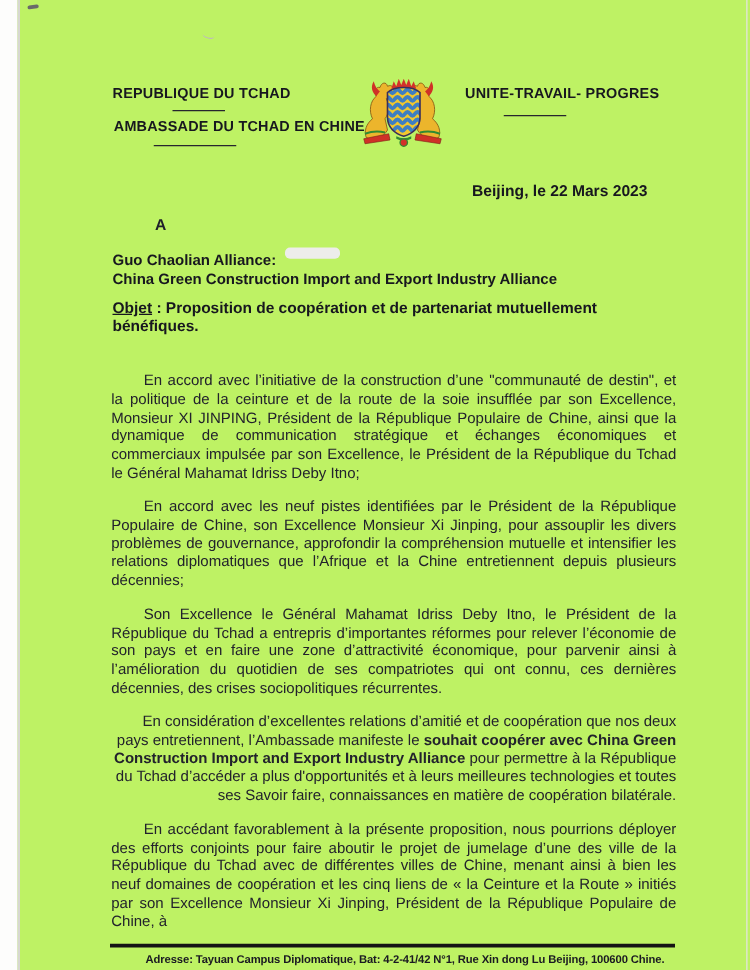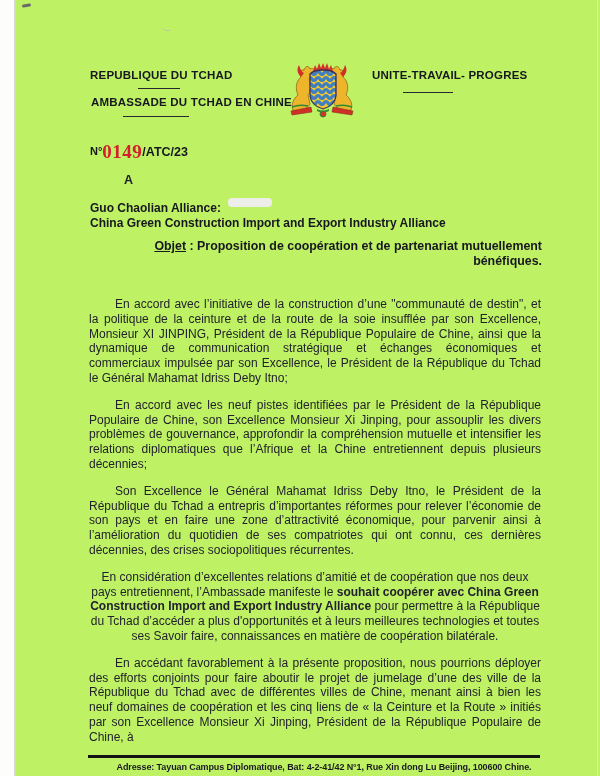--- a/index.html
+++ b/index.html
@@ -35,27 +35,27 @@
   .ref-no{font-size:11px;vertical-align:3px;}
   .ref-number{font-family:"Liberation Serif", serif;font-weight:bold;font-size:19px;color:#d4202c;letter-spacing:.5px;}
   .ref-suffix{font-size:12.5px;vertical-align:2px;}
   .dateline{position:absolute;left:340px;top:146px;width:178px;text-align:right;font-weight:bold;font-size:12.5px;color:#17171f;}
 
   
   .salutation{position:absolute;left:124px;top:173px;font-weight:bold;font-size:12.5px;}
   .recipient{position:absolute;left:90px;top:201px;font-weight:bold;font-size:12px;line-height:14.6px;color:#17171f;}
 
   
-  .objet{position:absolute;left:90px;top:239px;width:452px;font-weight:bold;font-size:12.4px;line-height:14.8px;color:#17171f;text-align:right;}
+  .objet{position:absolute;left:90px;top:239px;width:452px;font-weight:bold;font-size:12.4px;line-height:14.8px;color:#17171f;}
   .objet .u{text-decoration:underline;}
 
   
   .body-block{position:absolute;left:89px;top:297px;width:452px;font-size:12px;line-height:14.8px;color:#22222c;}
   .body-block p{margin:0 0 12px 0;text-align:justify;text-indent:26px;}
-  .body-block p.no-indent{text-indent:0;text-align:center;}
+  .body-block p.no-indent{text-indent:0;text-align:right;}
   .body-block .b{font-weight:bold;}
 
   
   .footer-rule{position:absolute;left:88px;top:755px;width:452px;height:3px;background:#141414;}
   .footer-address{position:absolute;left:98px;top:762px;width:452px;text-align:center;font-weight:bold;font-size:9px;letter-spacing:-.1px;color:#1a1a22;white-space:nowrap;}
 </style>
 </head>
 <body>
 
 <div class="page">
@@ -105,23 +105,21 @@
         <path d="M22,36 q2,-3 4,0 t4,0 t4,0 t4,0 t4,0 t4,0 t4,0 t4,0" fill="none" stroke="#3e7ec2" stroke-width="3.2"></path>
         <path d="M22,42 q2,-3 4,0 t4,0 t4,0 t4,0 t4,0 t4,0 t4,0 t4,0" fill="none" stroke="#3e7ec2" stroke-width="3.2"></path>
       </g>
       <path d="M37,9 C43,9 48,11 50,13 L50,33 C50,41 44,46 37,48 C30,46 24,41 24,33 L24,13 C26,11 31,9 37,9 Z" fill="none" stroke="#3a2f5a" stroke-width="1.3"></path>
 
       <path d="M31,48 Q37,51 43,48 L43,50 Q37,53 31,50 Z" fill="#2f8a33"></path>
       <circle cx="37" cy="53" r="3" fill="#d2322a" stroke="#2f8a33" stroke-width="1"></circle>
     </svg>
   </div>
 
-  <div class="refline">
-    <span class="ref-no">N°</span><span class="ref-number">0149</span><span class="ref-suffix">/ATC/23</span>
-  </div>
+  <div class="dateline">Beijing, le 22 Mars 2023</div>
 
   <div class="salutation">A</div>
   <div class="recipient">
     <div>Guo Chaolian Alliance:</div>
     <div>China Green Construction Import and Export Industry Alliance</div>
   </div>
 
   <div class="objet">
     <span class="u">Objet</span><span> : </span><span>Proposition de coopération et de partenariat mutuellement bénéfiques.</span>
   </div>

